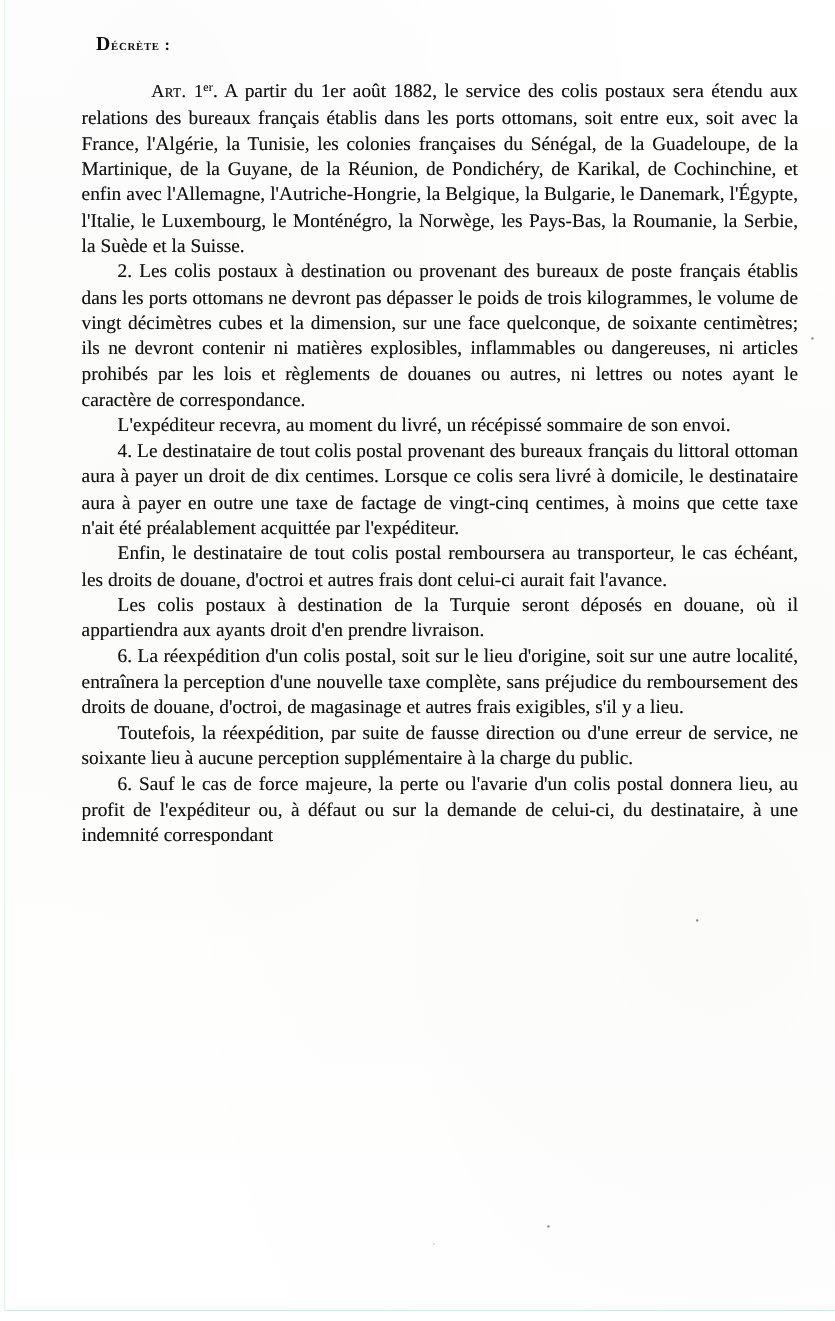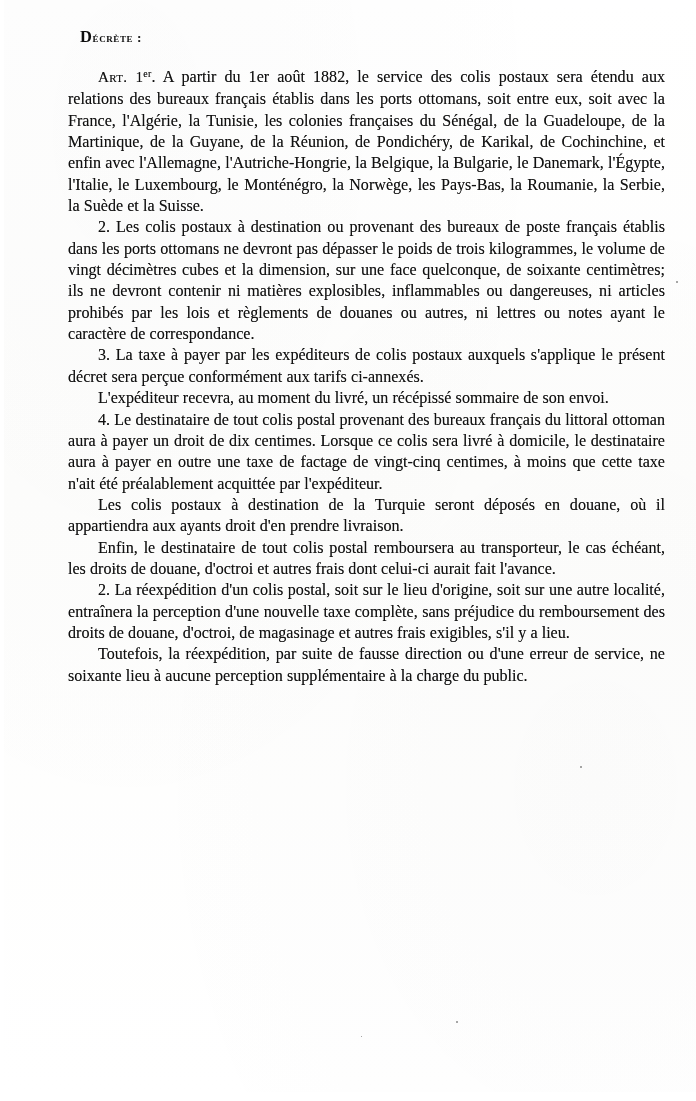--- a/index.html
+++ b/index.html
@@ -77,20 +77,21 @@
     font-size: 0.62em;
     vertical-align: 0.52em;
     line-height: 0;
     letter-spacing: 0.2px;
   }
 
   .artlabel {
     font-variant: small-caps;
     font-size: 0.94em;
     letter-spacing: 0.3px;
+    margin-left: 28px;
   }
 
   
   .speck {
     position: absolute;
     background: #2a2a2a;
     border-radius: 50%;
     opacity: 0.55;
     pointer-events: none;
   }
@@ -105,34 +106,34 @@
     <span class="first-cap">D</span><span>écrète :</span>
   </div>
 
   <div class="body-block">
 
     <p class="para"><span class="artlabel">Art. 1</span><sup class="ord">er</sup><span>. A partir du 1er août 1882, le service des colis postaux sera étendu aux relations des bureaux français établis dans les ports ottomans, soit entre eux, soit avec la France, l'Algérie, la Tunisie, les colonies françaises du Sénégal, de la Guadeloupe, de la Martinique, de la Guyane, de la Réunion, de Pondichéry, de Karikal, de Cochinchine, et enfin avec l'Allemagne, l'Autriche-Hongrie, la Belgique, la Bulgarie, le Danemark, l'Égypte, l'Italie, le Luxembourg, le Monténégro, la Norwège, les Pays-Bas, la Roumanie, la Serbie, la Suède et la Suisse.</span></p>
 
 
     <p class="para">2. Les colis postaux à destination ou provenant des bureaux de poste français établis dans les ports ottomans ne devront pas dépasser le poids de trois kilogrammes, le volume de vingt décimètres cubes et la dimension, sur une face quelconque, de soixante centimètres; ils ne devront contenir ni matières explosibles, inflammables ou dangereuses, ni articles prohibés par les lois et règlements de douanes ou autres, ni lettres ou notes ayant le caractère de correspondance.</p>
 
-    <p class="para">3. La taxe à payer par les expéditeurs de colis postaux auxquels s'applique le présent décret sera perçue conformément aux tarifs ci-annexés.</p>
 
     <p class="para">L'expéditeur recevra, au moment du livré, un récépissé sommaire de son envoi.</p>
 
     <p class="para">4. Le destinataire de tout colis postal provenant des bureaux français du littoral ottoman aura à payer un droit de dix centimes. Lorsque ce colis sera livré à domicile, le destinataire aura à payer en outre une taxe de factage de vingt-cinq centimes, à moins que cette taxe n'ait été préalablement acquittée par l'expéditeur.</p>
 
+    <p class="para">Enfin, le destinataire de tout colis postal remboursera au transporteur, le cas échéant, les droits de douane, d'octroi et autres frais dont celui-ci aurait fait l'avance.</p>
+
     <p class="para">Les colis postaux à destination de la Turquie seront déposés en douane, où il appartiendra aux ayants droit d'en prendre livraison.</p>
 
-    <p class="para">Enfin, le destinataire de tout colis postal remboursera au transporteur, le cas échéant, les droits de douane, d'octroi et autres frais dont celui-ci aurait fait l'avance.</p>
-
-    <p class="para">2. La réexpédition d'un colis postal, soit sur le lieu d'origine, soit sur une autre localité, entraînera la perception d'une nouvelle taxe complète, sans préjudice du remboursement des droits de douane, d'octroi, de magasinage et autres frais exigibles, s'il y a lieu.</p>
+    <p class="para">6. La réexpédition d'un colis postal, soit sur le lieu d'origine, soit sur une autre localité, entraînera la perception d'une nouvelle taxe complète, sans préjudice du remboursement des droits de douane, d'octroi, de magasinage et autres frais exigibles, s'il y a lieu.</p>
 
     <p class="para">Toutefois, la réexpédition, par suite de fausse direction ou d'une erreur de service, ne soixante lieu à aucune perception supplémentaire à la charge du public.</p>
 
+    <p class="para">6. Sauf le cas de force majeure, la perte ou l'avarie d'un colis postal donnera lieu, au profit de l'expéditeur ou, à défaut ou sur la demande de celui-ci, du destinataire, à une indemnité correspondant</p>
 
   </div>
 
   <div class="speck" style="left:110px; top:568px; width:2px; height:2px;"></div>
   <div class="speck" style="left:452px; top:1021px; width:2px; height:2px;"></div>
   <div class="speck" style="left:576px; top:766px; width:2px; height:2px;"></div>
   <div class="speck" style="left:357px; top:1036px; width:1px; height:1px;"></div>
   <div class="speck" style="left:672px; top:281px; width:2px; height:2px;"></div>
 </div>
 

